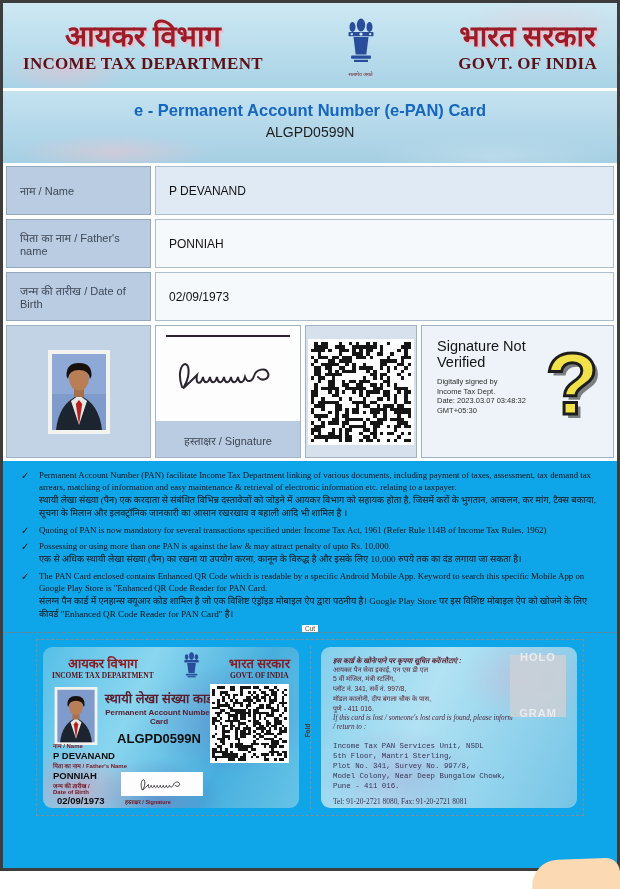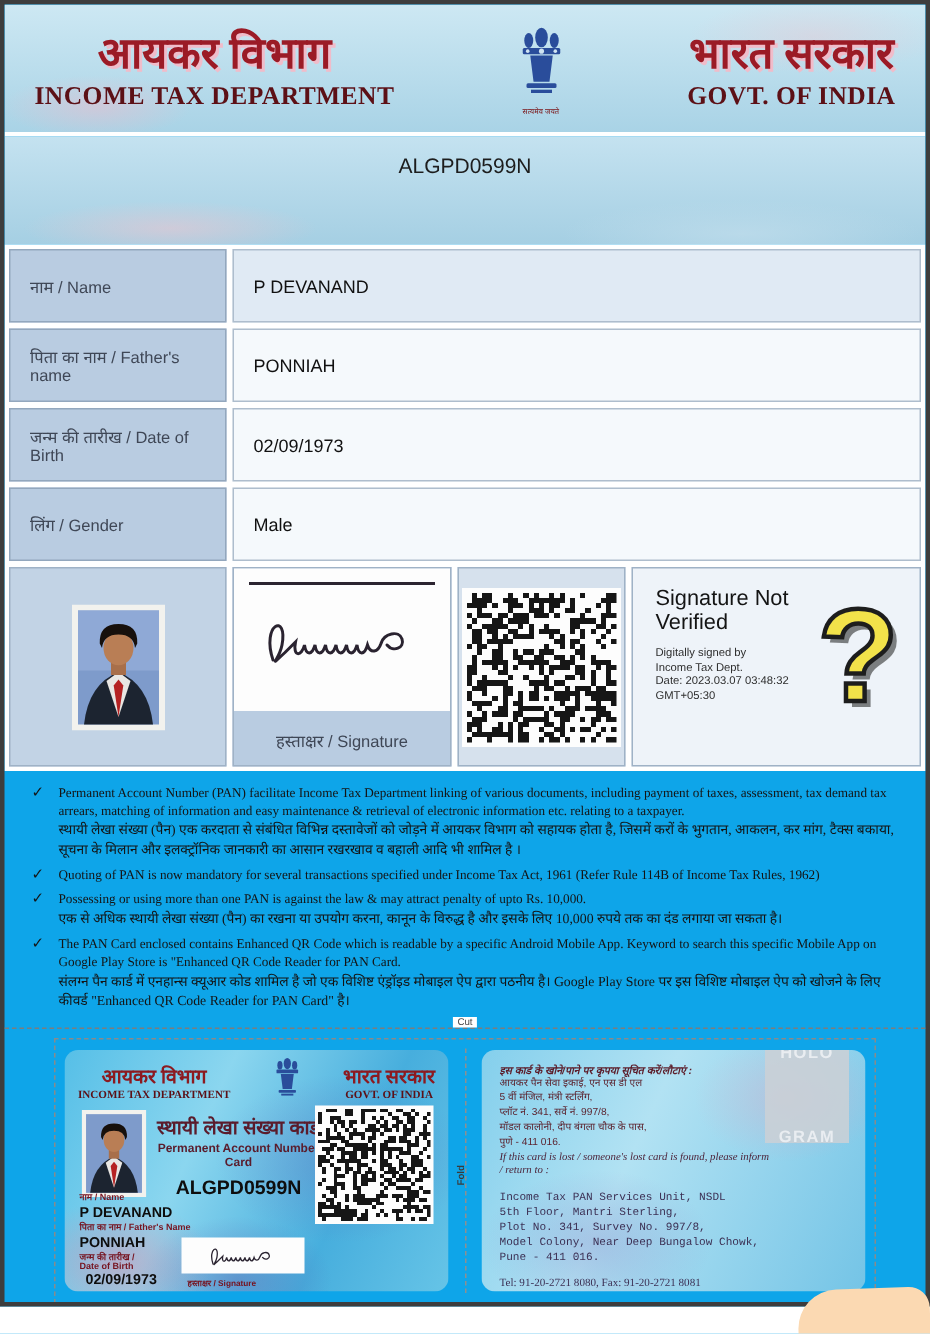--- a/index.html
+++ b/index.html
@@ -92,21 +92,21 @@
   .c-sigbox { position:absolute; left:78px; top:125px; width:82px; height:24px; background:#fdfdfd; display:flex; align-items:center; justify-content:center; }
   .c-siglab { position:absolute; left:82px; top:151px; font-size:5.5px; color:#76131f; font-weight:700; }
 
   
   .bk { padding:9px 12px; position:relative; height:100%; }
   .bk-notice-hi { font-size:7px; font-weight:700; font-style:italic; color:#5c1d2a; }
   .bk-hi { font-size:6.8px; color:#5c2430; line-height:1.45; }
   .bk-notice-en { font-size:7.2px; font-style:italic; color:#4a1f35; font-family:"Liberation Serif",serif; margin-top:0; width:180px; line-height:1.3; }
   .bk-en { font-size:7.4px; color:#3c3054; font-family:Liberation Mono, monospace; line-height:1.35; margin-top:9px; }
   .bk-tel { font-size:7.4px; color:#3c3054; font-family:"Liberation Serif",serif; margin-top:6px; }
-  .hologram { position:absolute; right:11px; top:0; width:56px; height:62px; background:rgba(203,208,214,.88);
+  .hologram { position:absolute; right:11px; top:8px; width:56px; height:62px; background:rgba(203,208,214,.88);
     color:rgba(235,238,242,.95); font-size:11px; font-weight:700; letter-spacing:1px; display:flex; flex-direction:column;
     align-items:center; justify-content:center; line-height:1.2;gap:43px; }
 
   .peach-blob { position:absolute; right:0; bottom:-6px; width:88px; height:36px; background:#fbd9b2; border-radius:26px 14px 0 0; transform:rotate(-2deg); }
 
   .sigpath { stroke:#2a2330; stroke-width:2; fill:none; stroke-linecap:round; }
 </style>
 </head>
 <body>
 
@@ -134,39 +134,36 @@
     </div>
     <div class="hdr-side">
       <div class="hin-big">भारत सरकार</div>
       <div class="eng-serif">GOVT. OF INDIA</div>
     </div>
   </div>
 
   <div class="gap"></div>
 
   <div class="banner">
+    <div class="b-en">e - Permanent Account Number (e-PAN) Card</div>
     <div class="b-pan">ALGPD0599N</div>
   </div>
 
   <div class="tbl">
     <div class="trow">
       <div class="tlabel">नाम / Name</div>
       <div class="tval">P DEVANAND</div>
     </div>
     <div class="trow">
       <div class="tlabel">पिता का नाम / Father's name</div>
       <div class="tval">PONNIAH</div>
     </div>
     <div class="trow">
       <div class="tlabel">जन्म की तारीख / Date of Birth</div>
       <div class="tval">02/09/1973</div>
-    </div>
-    <div class="trow">
-      <div class="tlabel">लिंग / Gender</div>
-      <div class="tval">Male</div>
     </div>
 
     <div class="prow">
       <div class="pcell photo-cell">
         <svg width="62" height="84" viewBox="0 0 62 84">
           <rect width="62" height="84" fill="#f2f2ee"></rect>
           <rect x="4" y="4" width="54" height="76" fill="#7e9bcb"></rect>
           <rect x="4" y="4" width="54" height="40" fill="#8fa9d6"></rect>
           <path d="M8 80 q3 -27 23 -35 q20 8 23 35 z" fill="#1c2430"></path>
           <path d="M31 45 l-8 6 l8 24 l8 -24 z" fill="#e9e7e3"></path>

